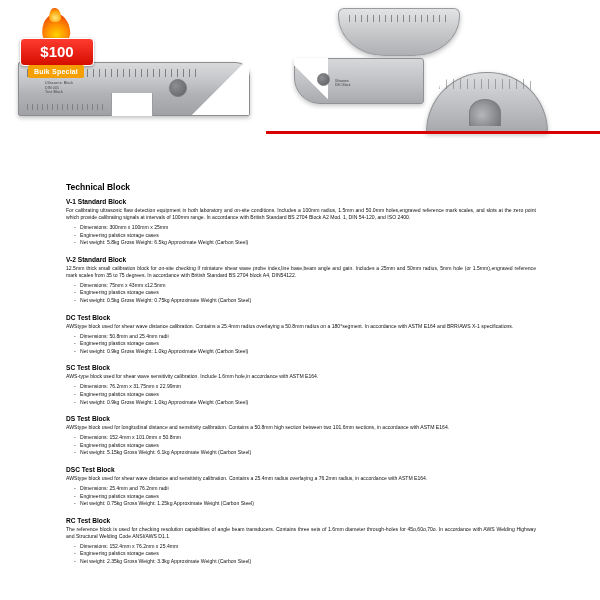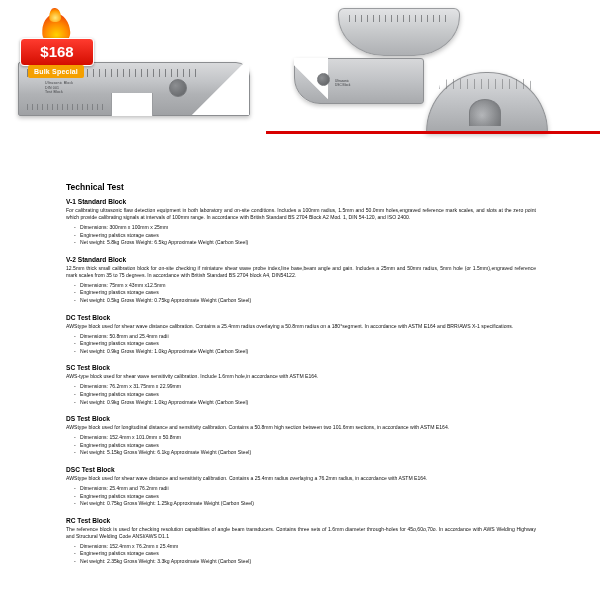--- a/index.html
+++ b/index.html
@@ -353,27 +353,27 @@
     </div>
     <div class="semi">
       <div class="semi-scale"></div>
       <div class="semi-hole"></div>
     </div>
     <div class="red-rule"></div>
   </div>
 
   <div class="burst">
     <div class="flame"></div>
-    <div class="price-pill">$168</div>
+    <div class="price-pill">$100</div>
     <div class="bulk-pill">Bulk Special</div>
   </div>
 </div>
 
 <div class="doc">
-  <div class="tech-index">Technical Test</div>
+  <div class="tech-index">Technical Block</div>
 
   <div class="content">
 
     <div class="section">
       <div class="sec-title">V-1 Standard Block</div>
       <p class="sec-desc">For calibrating ultrasonic flaw detection equipment in both laboratory and on-site conditions. Includes a 100mm radius, 1.5mm and 50.0mm holes,engraved reference mark scales, and slots at the zero point which provide calibrating signals at intervals of 100mm range. In accordance with British Standard BS 2704 Block A2 Mod. 1, DIN 54-120, and ISO 2400.</p>
       <ul class="spec-list">
         <li>Dimensions: 300mm x 100mm x 25mm</li>
         <li>Engineering palstics storage cases</li>
         <li>Net weight: 5.8kg   Gross Weight: 6.5kg   Approximate Weight (Carbon Steel)</li>

